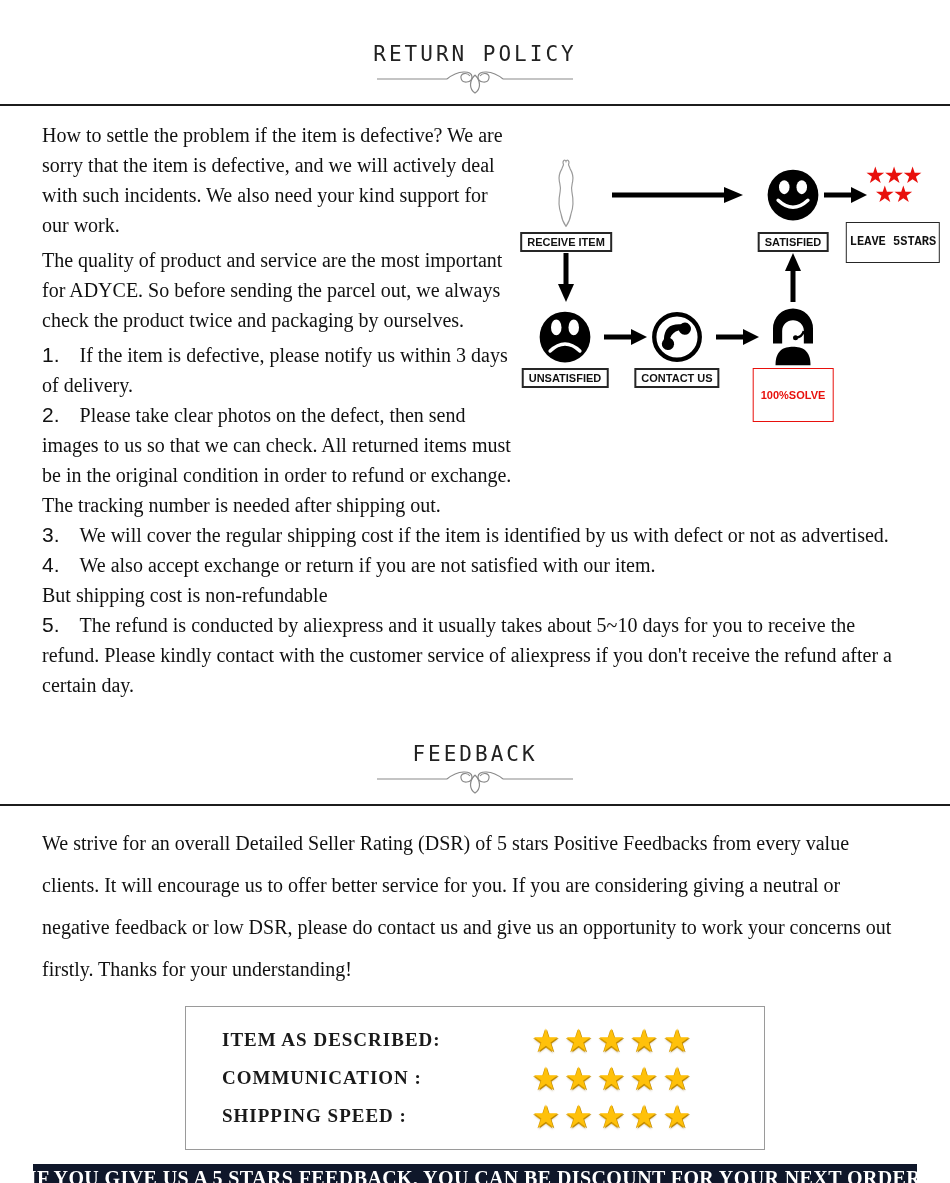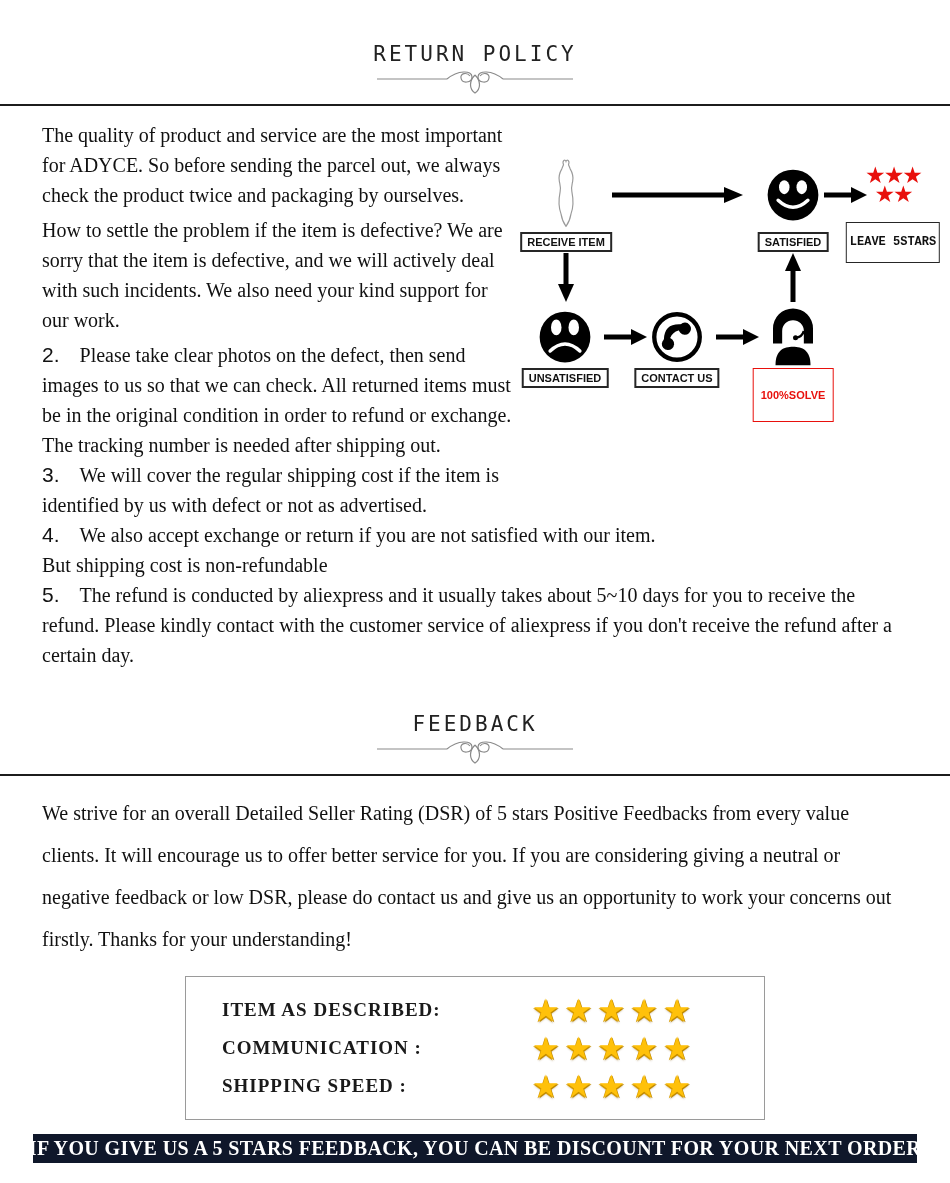--- a/index.html
+++ b/index.html
@@ -167,23 +167,26 @@
 
       <svg style="left:231px; top:157px;" width="60" height="62" viewBox="0 0 72 74">
         <path d="M12,46 V28 A24,24 0 0,1 60,28 V46 H49 V31 A13,13 0 0,0 23,31 V46 Z" fill="#000"></path>
         <path d="M49,31 a11,11 0 0,1 -10,8" stroke="#000" stroke-width="3" fill="none"></path>
         <circle cx="39" cy="39" r="3" fill="#000"></circle>
         <path d="M15,72 C15,54 25,50 36,50 C47,50 57,54 57,72 Z" fill="#000"></path>
       </svg>
       <div class="flabel red" style="left:261px; top:220px;">100%SOLVE</div>
     </div>
 
+    <p>How to settle the problem if the item is defective? We are sorry that the item is defective, and we will actively deal with such incidents. We also need your kind support for our work.</p>
     <p>The quality of product and service are the most important for ADYCE. So before sending the parcel out, we always check the product twice and packaging by ourselves.</p>
-    <p>How to settle the problem if the item is defective? We are sorry that the item is defective, and we will actively deal with such incidents. We also need your kind support for our work.</p>
-
+
+    <div class="item">
+      <span class="item-num">1.</span><span class="item-text">If the item is defective, please notify us within 3 days of delivery.</span>
+    </div>
     <div class="item">
       <span class="item-num">2.</span><span class="item-text">Please take clear photos on the defect, then send images to us so that we can check. All returned items must be in the original condition in order to refund or exchange. The tracking number is needed after shipping out.</span>
     </div>
     <div class="item">
       <span class="item-num">3.</span><span class="item-text">We will cover the regular shipping cost if the item is identified by us with defect or not as advertised.</span>
     </div>
     <div class="item">
       <span class="item-num">4.</span><span class="item-text">We also accept exchange or return if you are not satisfied with our item.
 But shipping cost is non-refundable</span>
     </div>

